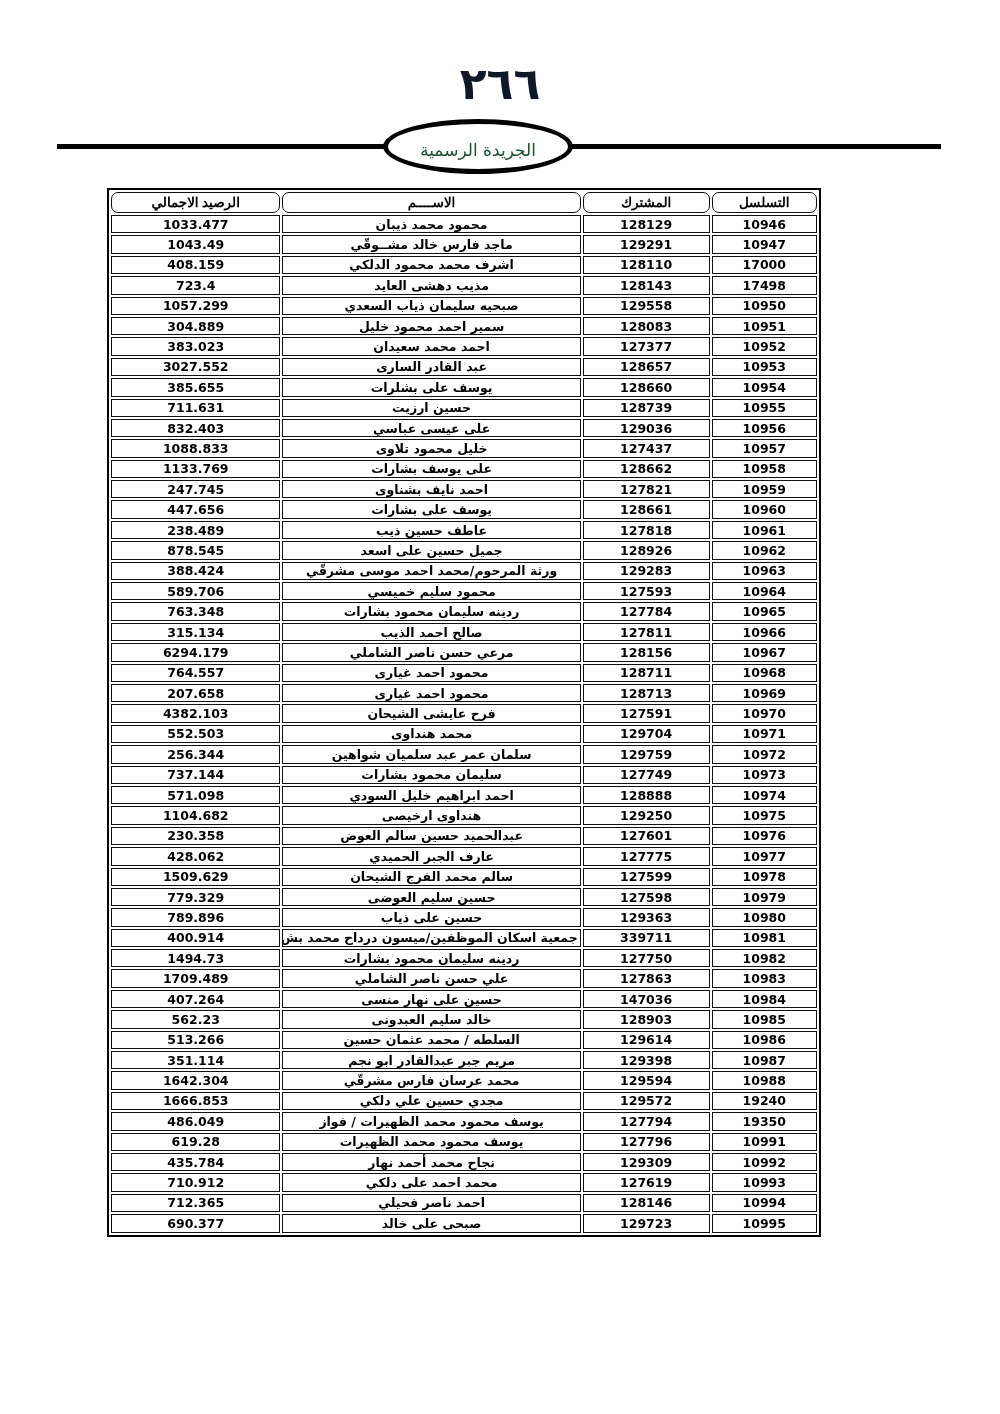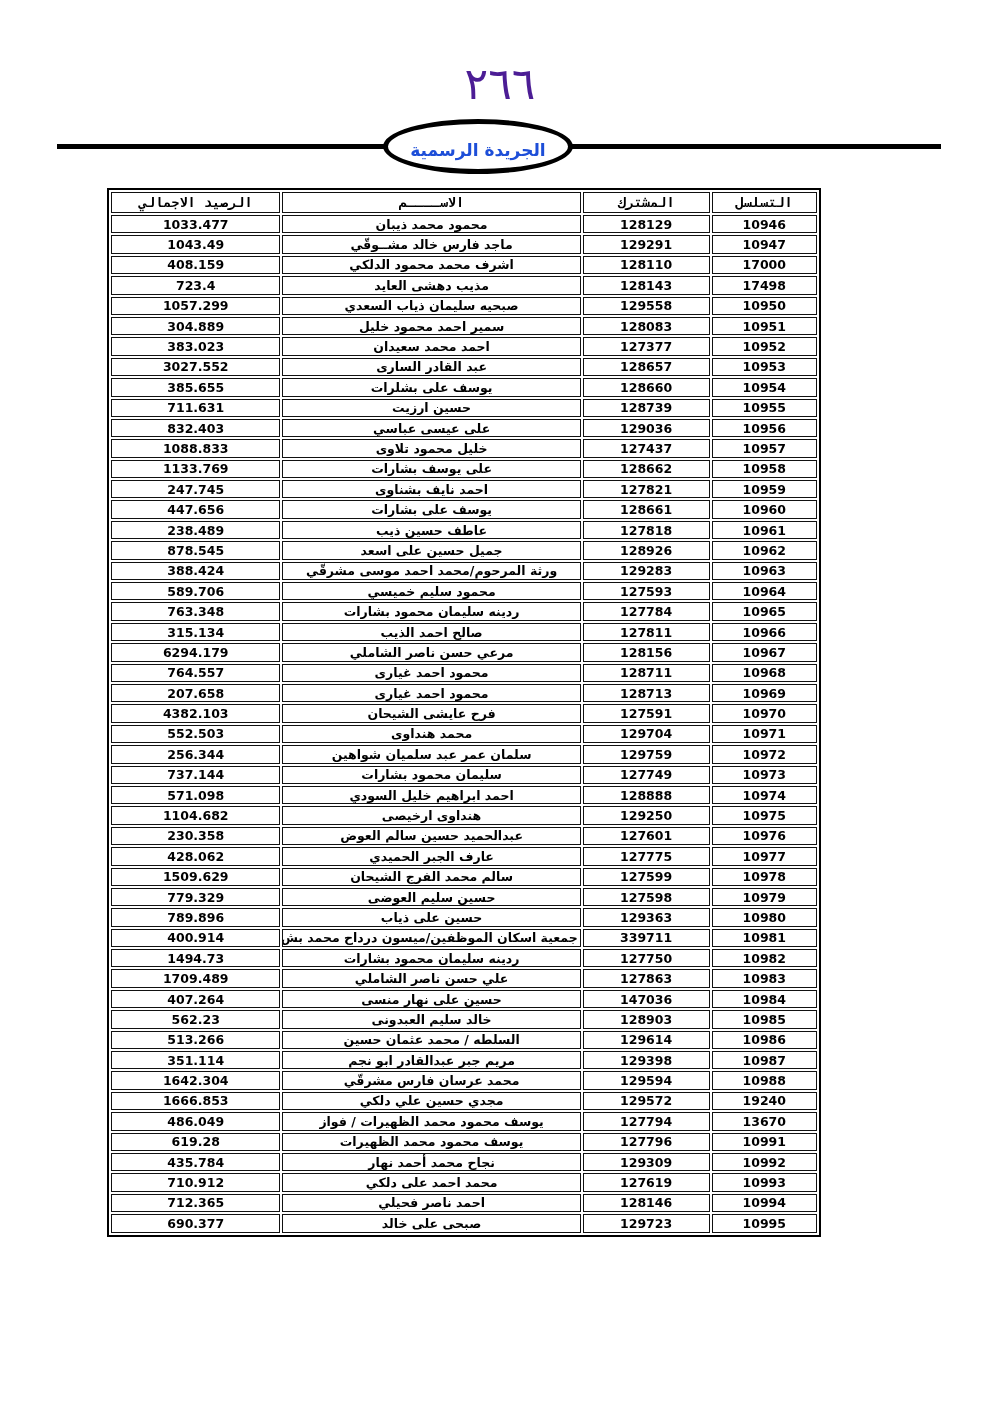--- a/index.html
+++ b/index.html
@@ -15,22 +15,22 @@
     overflow: hidden;
     font-family: "DejaVu Sans", sans-serif;
   }
   .page-number {
     position: absolute;
     top: 60px;
     left: 0;
     width: 100%;
     text-align: center;
     font-size: 44px;
-    font-weight: normal;
-    color: #4c1d95;
+    font-weight: bold;
+    color: #0f172a;
     font-family: "DejaVu Serif", "DejaVu Sans", serif;
     line-height: 1.1;
   }
   .header-rule {
     position: absolute;
     top: 144px;
     left: 57px;
     width: 884px;
     height: 5px;
     background: #000;
@@ -44,22 +44,22 @@
     box-sizing: border-box;
     background: #ffffff;
     border: 5px solid #000;
     border-radius: 50%;
     display: flex;
     align-items: center;
     justify-content: center;
   }
   .gazette-seal span {
     font-size: 17px;
-    font-weight: bold;
-    color: #1d4ed8;
+    font-weight: normal;
+    color: #14532d;
     direction: rtl;
     padding-top: 6px;
   }
   table.ledger {
     position: absolute;
     top: 188px;
     left: 107px;
     width: 714px;
     direction: rtl;
     border-collapse: separate;
@@ -74,21 +74,22 @@
     vertical-align: middle;
     font-weight: bold;
     color: #000;
     padding: 0 2px;
     overflow: hidden;
     white-space: nowrap;
   }
   table.ledger th {
     height: 19px;
     font-size: 13.5px;
-    font-family: Liberation Mono, monospace;
+    font-family: Liberation Serif, serif;
+    border-radius: 7px;
   }
   table.ledger td {
     height: 16.4px;
     font-size: 12.5px;
     font-family: "DejaVu Sans", sans-serif;
   }
   td.cell-serial, td.cell-subscriber, td.cell-balance {
     font-family: "Liberation Serif", "DejaVu Serif", serif;
     font-size: 14.5px;
     direction: ltr;
@@ -385,21 +386,21 @@
           <td class="cell-name">محمد عرسان فارس مشرقّي</td>
           <td class="cell-balance">1642.304</td>
         </tr>
         <tr>
           <td class="cell-serial">19240</td>
           <td class="cell-subscriber">129572</td>
           <td class="cell-name">مجدي حسين علي دلكي</td>
           <td class="cell-balance">1666.853</td>
         </tr>
         <tr>
-          <td class="cell-serial">13670</td>
+          <td class="cell-serial">19350</td>
           <td class="cell-subscriber">127794</td>
           <td class="cell-name">يوسف محمود محمد الظهيرات / فواز</td>
           <td class="cell-balance">486.049</td>
         </tr>
         <tr>
           <td class="cell-serial">10991</td>
           <td class="cell-subscriber">127796</td>
           <td class="cell-name">يوسف محمود محمد الظهيرات</td>
           <td class="cell-balance">619.28</td>
         </tr>

